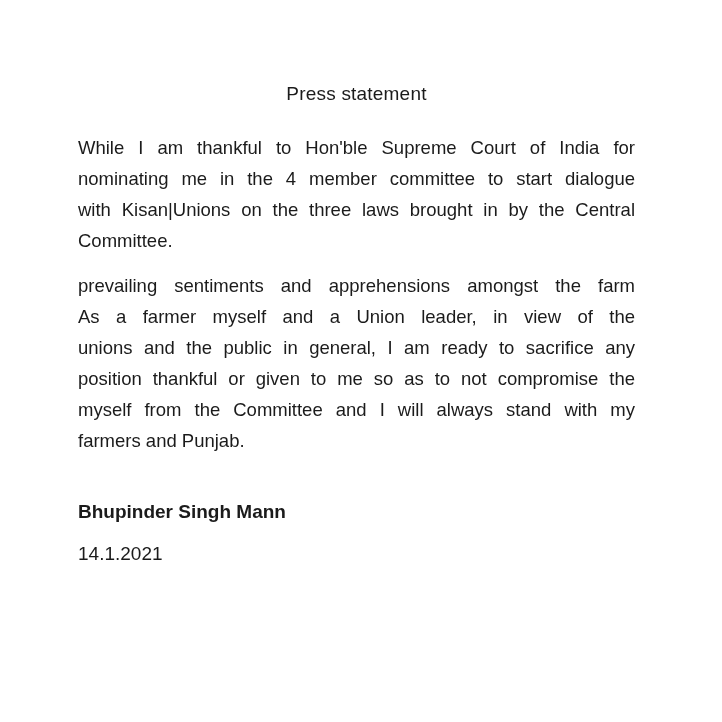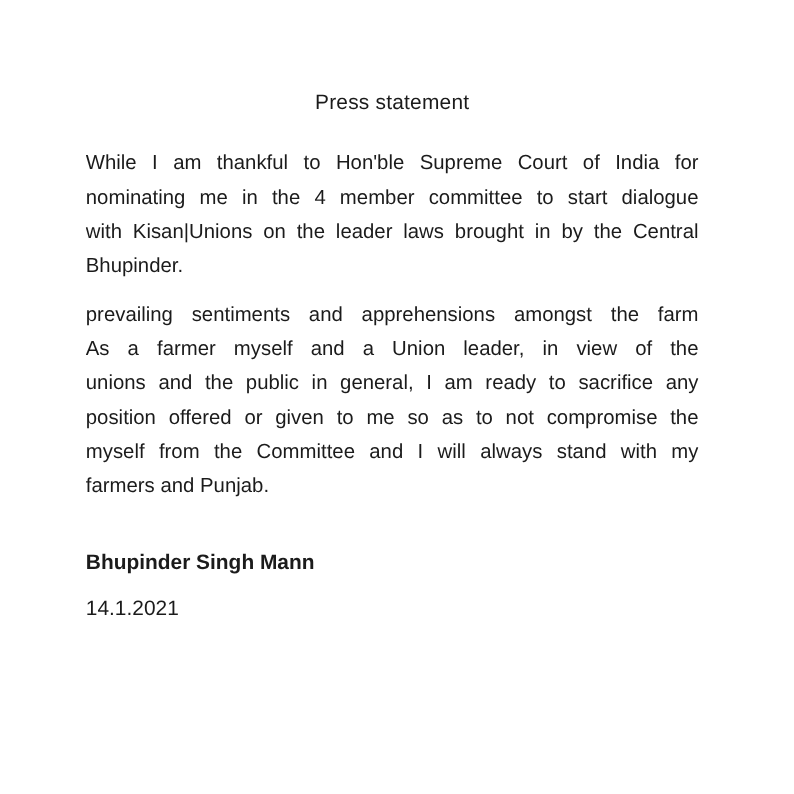--- a/index.html
+++ b/index.html
@@ -66,28 +66,28 @@
 <body>
 
 <div class="page">
 
   <div class="doc-title">Press statement</div>
 
   <div class="doc-body">
     <div class="paragraph">
         <div class="line">While I am thankful to Hon'ble Supreme Court of India for</div>
         <div class="line">nominating me in the 4 member committee to start dialogue</div>
-        <div class="line">with Kisan|Unions on the leader laws brought in by the Central</div>
-        <div class="line last">Bhupinder.</div>
+        <div class="line">with Kisan|Unions on the three laws brought in by the Central</div>
+        <div class="line last">Committee.</div>
       </div>
     <div class="paragraph">
         <div class="line">prevailing sentiments and apprehensions amongst the farm</div>
         <div class="line">As a farmer myself and a Union leader, in view of the</div>
         <div class="line">unions and the public in general, I am ready to sacrifice any</div>
-        <div class="line">position offered or given to me so as to not compromise the</div>
+        <div class="line">position thankful or given to me so as to not compromise the</div>
         <div class="line">myself from the Committee and I will always stand with my</div>
         <div class="line last">farmers and Punjab.</div>
       </div>
   </div>
 
   <div class="signature">
     <div class="signature-name">Bhupinder Singh Mann</div>
     <div class="signature-date">14.1.2021</div>
   </div>
 

